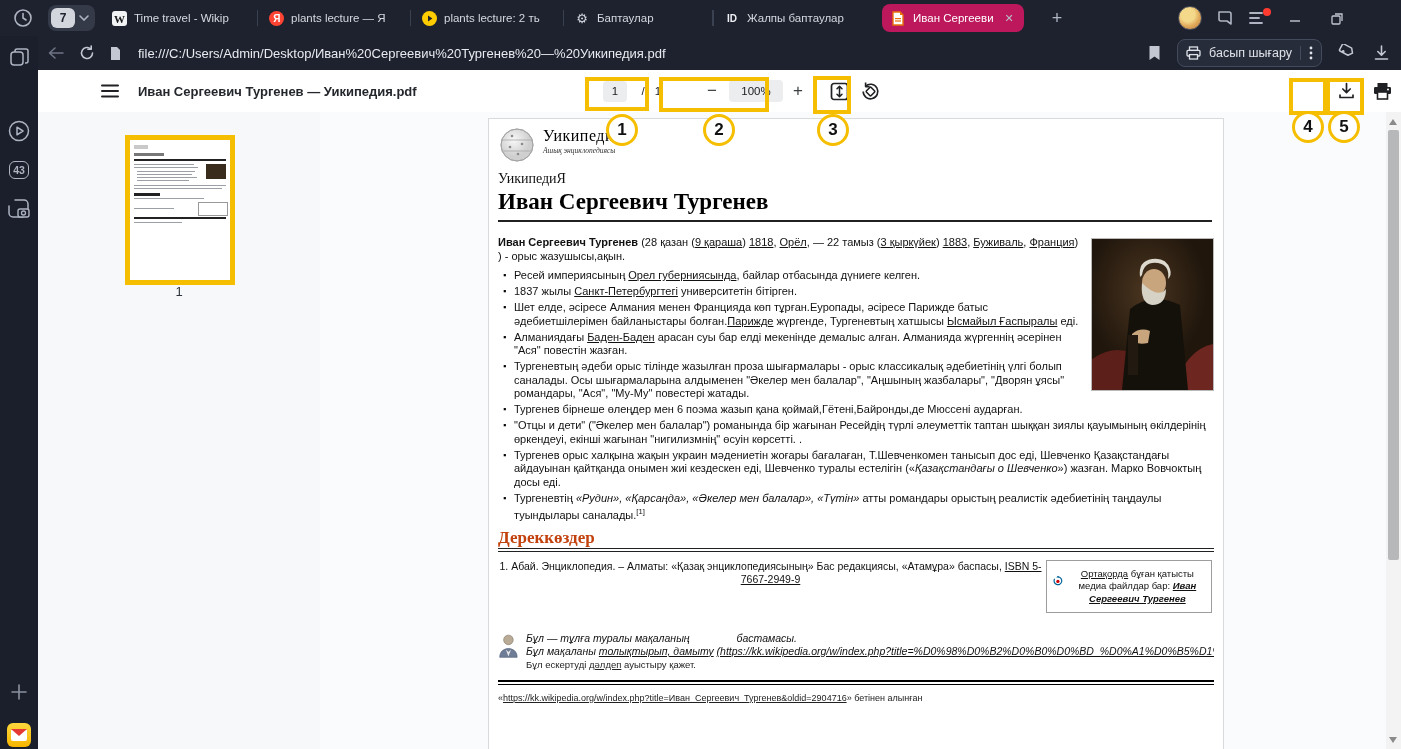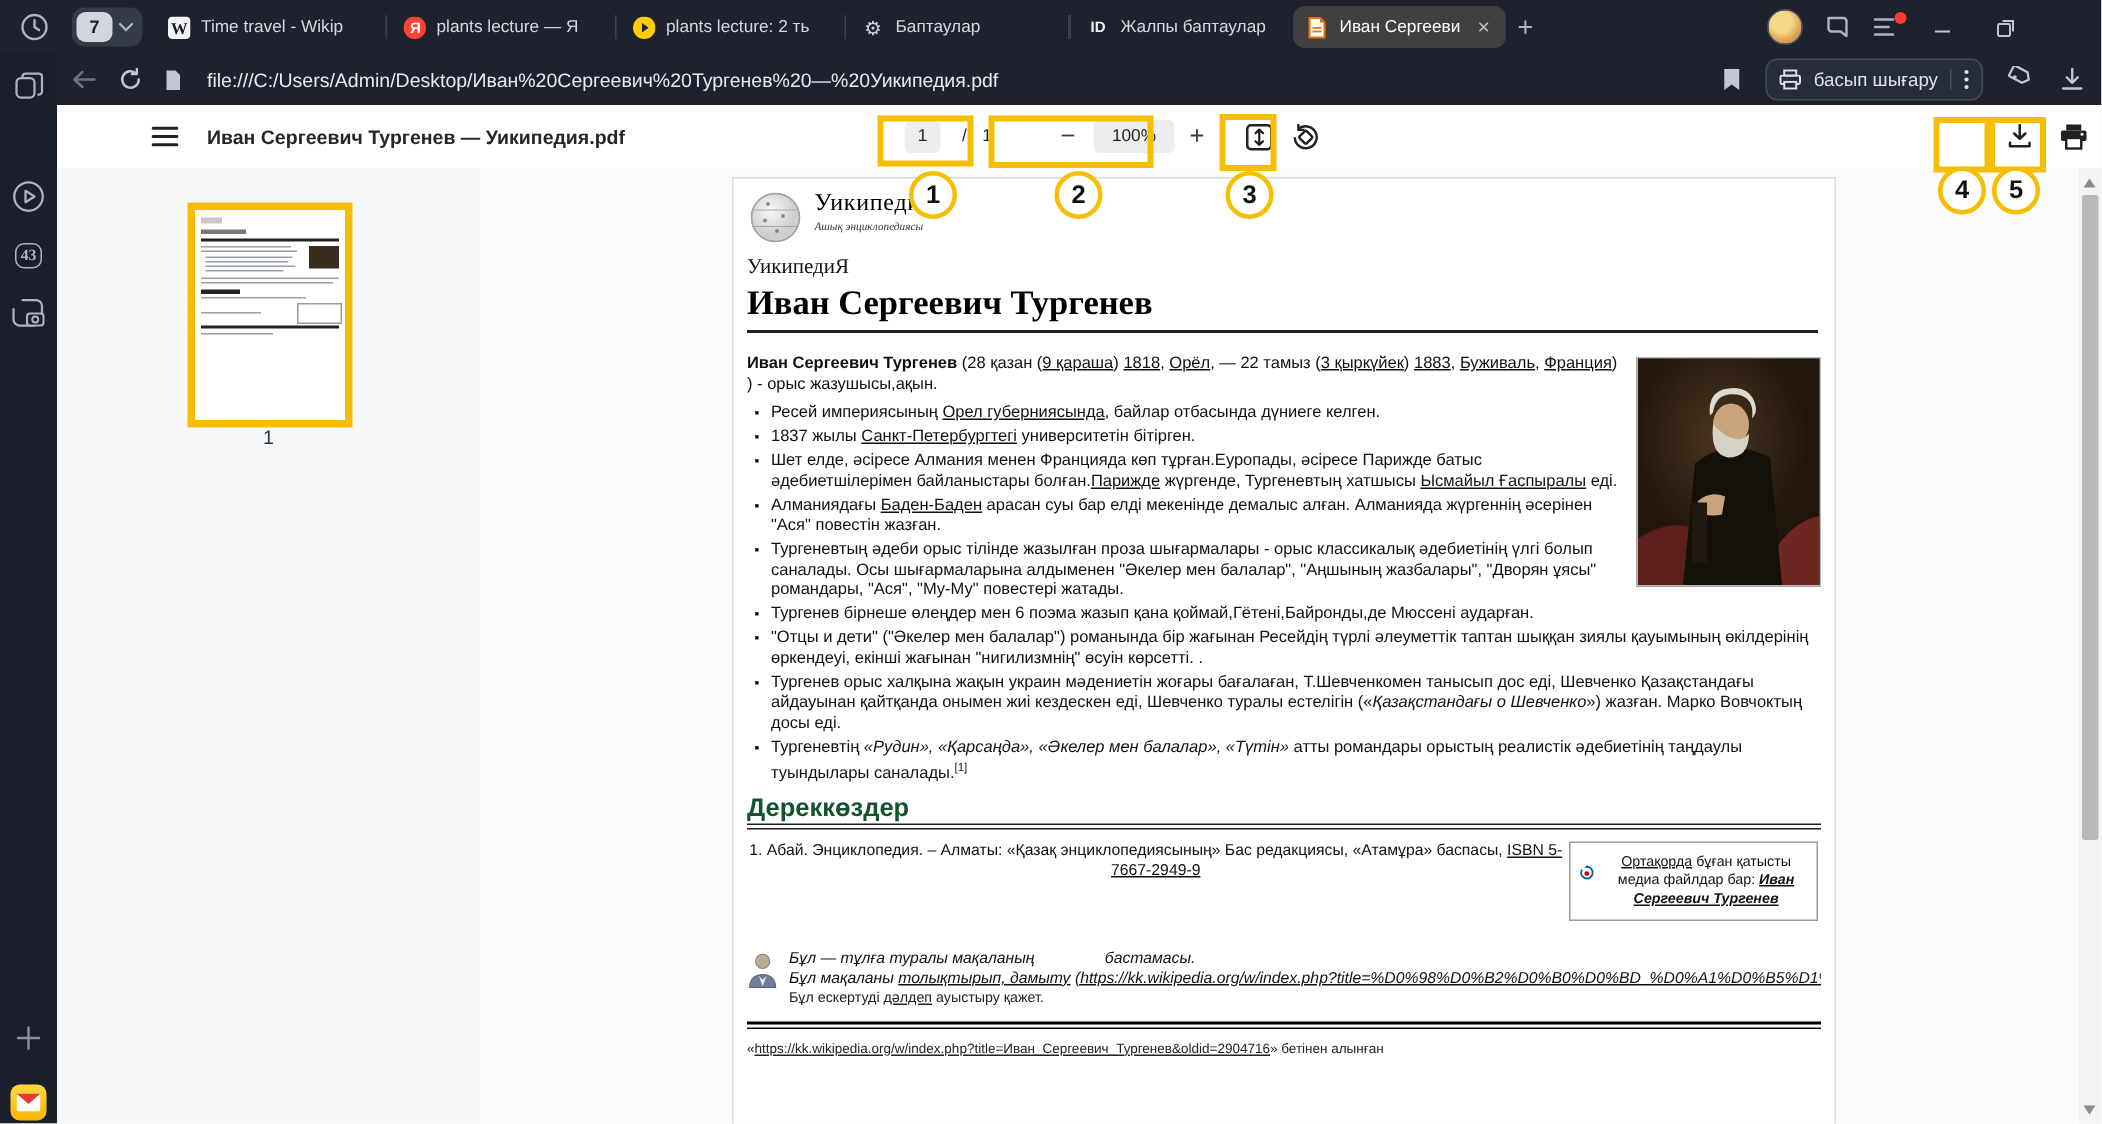--- a/index.html
+++ b/index.html
@@ -11,21 +11,21 @@
   
   .chrome{position:absolute;top:0;left:0;width:1401px;height:70px;background:#1e222e;}
   .tabbar{position:absolute;top:0;left:0;width:1401px;height:36px;display:flex;align-items:center;}
   .iconbtn{display:flex;align-items:center;justify-content:center;flex:none;}
   .clockbtn{width:34px;height:28px;margin-left:6px;}
   .counter{height:26px;margin-left:8px;background:#353a49;border-radius:8px;display:flex;align-items:center;padding:0 6px 0 3px;gap:4px;flex:none;}
   .counter .num{width:24px;height:20px;background:#d3d6dd;border-radius:6px;color:#20232e;font-size:12px;font-weight:bold;display:flex;align-items:center;justify-content:center;}
   .tab{height:36px;display:flex;align-items:center;gap:7px;padding:0 10px;flex:none;color:#d5d9e0;font-size:11.5px;overflow:hidden;white-space:nowrap;}
   .tab .lbl{overflow:hidden;white-space:nowrap;max-width:108px;}
   .tabdiv{width:1px;height:16px;background:#3a4150;flex:none;}
-  .tab.active{height:28px;background:#404040;border-radius:8px;margin:0 0;color:#fff;padding:0 8px;}
+  .tab.active{height:28px;background:#be185d;border-radius:8px;margin:0 20px;color:#fff;padding:0 8px;}
   .closex{color:#b9bdc8;font-size:11px;margin-left:4px;}
   .fav{width:16px;height:16px;flex:none;display:flex;align-items:center;justify-content:center;}
   .plusbtn{width:26px;height:26px;color:#aeb4c2;font-size:18px;border-radius:6px;}
   .winbtn{width:28px;height:28px;}
   .rspace{display:flex;align-items:center;gap:14px;margin-left:auto;margin-right:8px;}
   .avatar{width:22px;height:22px;border-radius:50%;background:radial-gradient(circle at 40% 35%,#f4d98b 0 35%,#e0a95a 60%,#b97a3e);border:1px solid #4a4f5e;}
   .reddot{position:absolute;top:-3px;right:-4px;width:8px;height:8px;border-radius:50%;background:#ff3b30;}
 
   
   .addr{position:absolute;top:36px;left:38px;width:1363px;height:34px;display:flex;align-items:center;}
@@ -69,21 +69,21 @@
   .wmtag{font-size:7.5px;font-style:italic;color:#333;margin-top:1px;}
   .siteline{position:absolute;left:9px;top:52px;font-size:14px;color:#111;}
   .h1{position:absolute;left:9px;top:70px;width:714px;font-size:23px;font-weight:bold;color:#000;
       border-bottom:2px solid #202122;padding-bottom:5px;}
   .flow{position:absolute;left:9px;top:117px;width:716px;font-size:11px;line-height:13.5px;color:#111;}
   .portrait{float:right;width:121px;height:151px;border:1px solid #b9b9b9;margin:2px 0 6px 10px;background:#241a10;}
   .intro{margin:0 0 6px 0;}
   ul.blts{margin:0;padding:0 0 0 16px;list-style:none;}
   ul.blts li{margin:0 0 2.5px 0;position:relative;}
   ul.blts li::before{content:"▪";position:absolute;left:-11px;top:0;font-size:9px;color:#000;}
-  .srchead{font-family:Liberation Sans, sans-serif;font-size:17px;font-weight:bold;color:#14532d;margin:9px 0 0 0;
+  .srchead{font-family:Liberation Serif, serif;font-size:17px;font-weight:bold;color:#c2410c;margin:9px 0 0 0;
            border-bottom:4px double #202122;padding-bottom:3px;}
   .refrow{position:relative;margin-top:8px;min-height:68px;text-align:center;}
   .refline{width:545px;font-size:10.5px;margin:0;}
   .commons{position:absolute;right:2px;top:0;width:152px;border:1px solid #9d9d9d;background:#fff;padding:7px 6px;display:flex;gap:7px;}
   .commonstext{font-size:9.5px;line-height:12.5px;color:#111;}
   .stub{display:flex;gap:8px;margin-top:4px;}
   .stubtxt{font-size:10.5px;line-height:13px;}
   .stubtxt .l2{white-space:nowrap;overflow:hidden;max-width:688px;}
   .stubsmall{font-size:9.5px;color:#222;}
   .bigrule{margin-top:9px;height:2px;border-top:2px solid #000;border-bottom:1px solid #000;}
@@ -253,21 +253,21 @@
         <rect x="1" y="4" width="12" height="13" rx="3" fill="none" stroke="#aeb4c2" stroke-width="1.5"></rect>
         <path d="M5 4V3a2 2 0 0 1 2-2h9a2 2 0 0 1 2 2v10a2 2 0 0 1-2 2h-1" fill="none" stroke="#aeb4c2" stroke-width="1.5"></path>
       </svg>
   </div>
   <div class="sbicon" style="top:80px;">
     <svg width="22" height="22" viewBox="0 0 22 22">
         <circle cx="11" cy="11" r="9.5" fill="none" stroke="#aeb4c2" stroke-width="1.5"></circle>
         <path d="M9 7.2l6 3.8-6 3.8z" fill="none" stroke="#aeb4c2" stroke-width="1.5" stroke-linejoin="round"></path>
       </svg>
   </div>
-  <div class="sbicon" style="top:119px;font-family:Liberation Serif, serif;">
+  <div class="sbicon" style="top:119px;">
     <span class="badge43">43</span>
   </div>
   <div class="sbicon" style="top:158px;">
     <svg width="24" height="22" viewBox="0 0 24 22">
         <path d="M8 2h9a4 4 0 0 1 4 4v7" fill="none" stroke="#aeb4c2" stroke-width="1.5" stroke-linecap="round"></path>
         <path d="M16 19H6a4 4 0 0 1-4-4V8" fill="none" stroke="#aeb4c2" stroke-width="1.5" stroke-linecap="round"></path>
         <rect x="11" y="11" width="11" height="8" rx="2" fill="#1b1f2b" stroke="#aeb4c2" stroke-width="1.4"></rect>
         <circle cx="16.5" cy="15" r="2" fill="none" stroke="#aeb4c2" stroke-width="1.3"></circle>
       </svg>
   </div>

